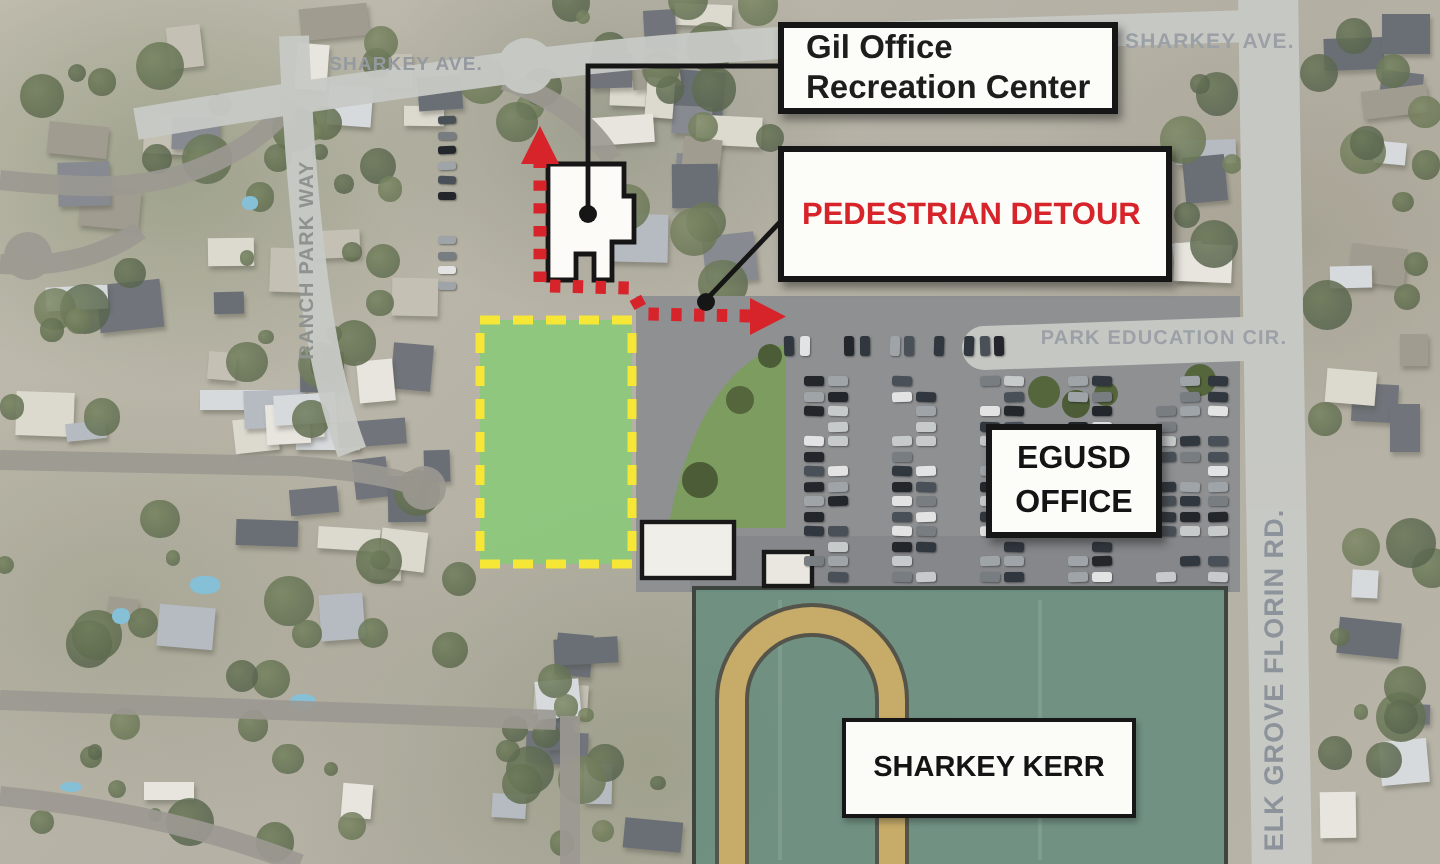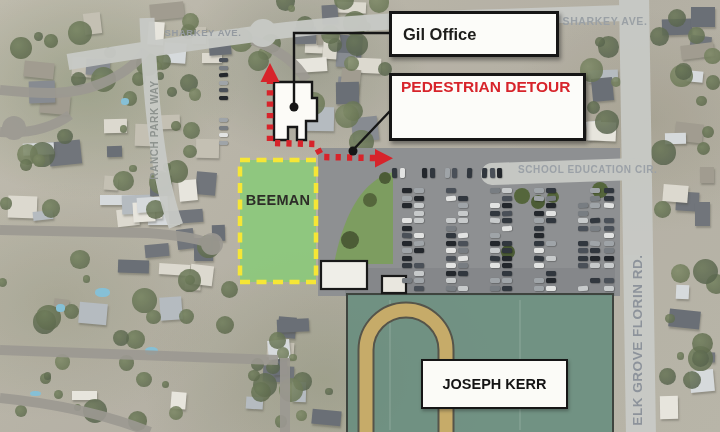--- a/index.html
+++ b/index.html
@@ -46,21 +46,21 @@
   #beeman-text .closed{color:#d23b28;}
   
   .callout{
     position:absolute;z-index:4;background:#fcfcf9;border:3px solid #161616;
     box-sizing:border-box;display:flex;flex-direction:column;justify-content:center;
     font-weight:bold;box-shadow:2px 3px 4px rgba(25,25,25,.45);
   }
   #co-gil{left:389px;top:11px;width:170px;height:46px;padding-left:11px;
           font-size:16.5px;line-height:20px;color:#1d1d1b;}
   #co-detour{left:389px;top:73px;width:197px;height:68px;padding-left:9px;
-          font-size:15.5px;line-height:21px;color:#d7242b;justify-content:space-between;}
+          font-size:15.5px;line-height:21px;color:#d7242b;}
   #co-egusd{left:493px;top:212px;width:88px;height:57px;text-align:center;
           font-size:16px;line-height:22px;color:#141414;}
   #co-kerr{left:421px;top:359px;width:147px;height:50px;text-align:center;
           font-size:14.5px;line-height:20px;color:#141414;border-width:2px;
           background:#fbfbf7;box-shadow:1px 2px 3px rgba(25,25,25,.35);}
 </style>
 </head>
 <body>
 
 <div id="stage">
@@ -505,33 +505,37 @@
       <div class="car" style="left: 219px; top: 95.5px; width: 9px; height: 4.2px; background: rgb(35, 39, 44); transform: rotate(-0.702621deg);"></div>
       <div class="car" style="left: 219px; top: 118px; width: 9px; height: 4.2px; background: rgb(159, 164, 168); transform: rotate(0.749887deg);"></div>
       <div class="car" style="left: 219px; top: 125.5px; width: 9px; height: 4.2px; background: rgb(120, 125, 130); transform: rotate(-0.0716345deg);"></div>
       <div class="car" style="left: 219px; top: 133px; width: 9px; height: 4.2px; background: rgb(226, 227, 226); transform: rotate(-0.143063deg);"></div>
       <div class="car" style="left: 219px; top: 140.5px; width: 9px; height: 4.2px; background: rgb(159, 164, 168); transform: rotate(-0.0442376deg);"></div>
     </div>
 
   <div class="stlabel" id="lbl-sharkey-left">SHARKEY AVE.</div>
   <div class="stlabel" id="lbl-sharkey-right">SHARKEY AVE.</div>
   <div class="stlabel" id="lbl-ranch">RANCH PARK WAY</div>
-  <div class="stlabel" id="lbl-educir">SCHOOL EDUCATION CIR.</div>
+  <div class="stlabel" id="lbl-educir">PARK EDUCATION CIR.</div>
   <div class="stlabel" id="lbl-elkgrove">ELK GROVE FLORIN RD.</div>
 
   <div id="beeman-text">
-    <div>BEEMAN</div>
   </div>
 
   <div class="callout" id="co-gil">
     <div>Gil Office</div>
+    <div>Recreation Center</div>
   </div>
 
   <div class="callout" id="co-detour">
     <div>PEDESTRIAN DETOUR</div>
   </div>
 
+  <div class="callout" id="co-egusd">
+    <div>EGUSD</div>
+    <div>OFFICE</div>
+  </div>
 
   <div class="callout" id="co-kerr">
-    <div>JOSEPH KERR</div>
+    <div>SHARKEY KERR</div>
   </div>
 
 </div>
 
 </body></html>

